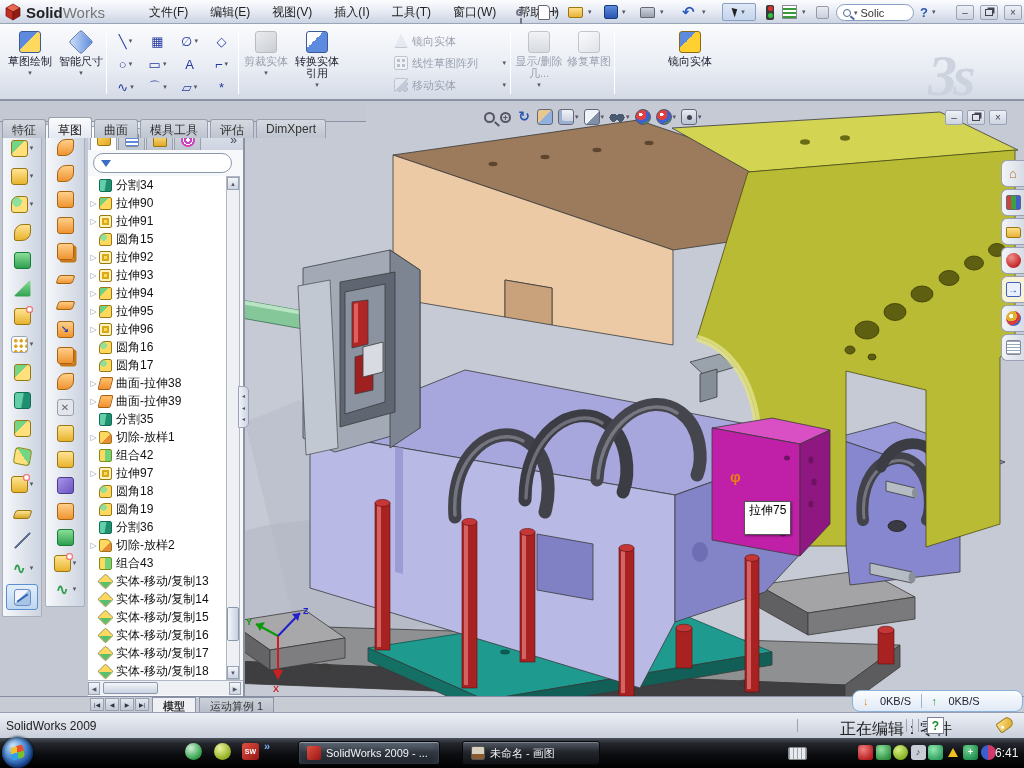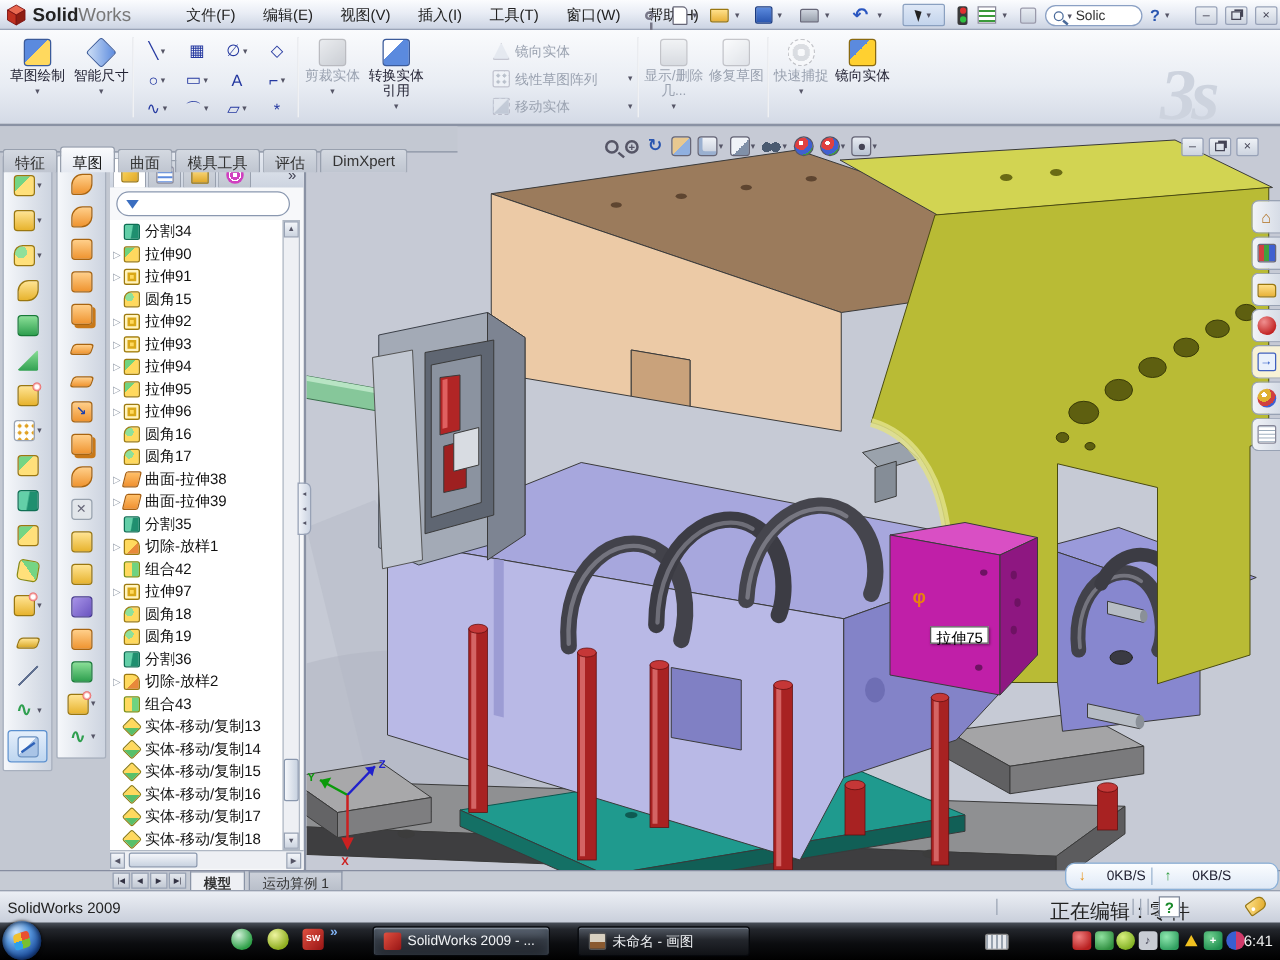--- a/index.html
+++ b/index.html
@@ -168,27 +168,27 @@
   .tpbtn.active{background:#f8f2d6;}
   .tp-ic{width:15px;height:15px;text-align:center;line-height:15px;font-size:13px;border-radius:2px;}
   .tpk-home{color:#b07020;font-weight:bold;border:none;}
   .tpk-lib{background:linear-gradient(90deg,#d04040 0 33%,#40a040 33% 66%,#4060d0 66%);border:1px solid #667;}
   .tpk-folder{background:linear-gradient(180deg,#ffe08a,#e8b23a);border:1px solid #9a7710;border-radius:1px 3px 2px 2px;height:11px;margin-top:2px;}
   .tpk-search{border-radius:50%;background:radial-gradient(circle at 35% 30%,#f09090,#c02020 75%);}
   .tpk-vp{background:#eaf1fc;border:1px solid #4060c0;color:#2050c0;font-size:10px;line-height:13px;font-weight:bold;}
   .tpk-app{border-radius:50%;background:radial-gradient(circle at 35% 32%,#fff 0 15%,#e0b030 15% 40%,#d04040 40% 65%,#4060d0 65%);}
   .tpk-doc{background:#fff;border:1px solid #889;background-image:linear-gradient(#9ab 1px,transparent 1px);background-size:9px 3px;background-position:2px 3px;}
   .tooltip{position:absolute;left:499px;top:399px;background:#fff;border:1px solid #555;box-shadow:1px 1px 2px rgba(0,0,0,.4);
-    font-size:12px;padding:0 4px;height:14px;line-height:16px;z-index:4;color:#000;}
+    font-size:12px;padding:0 4px;height:34px;line-height:16px;z-index:4;color:#000;}
   .netpill{position:absolute;left:852px;top:690px;width:171px;height:22px;z-index:9;border:1px solid #8ab0d8;border-radius:8px;
     background:linear-gradient(#fbfdff,#dfe9f6);display:flex;align-items:center;font-size:11px;color:#223;}
   .net-down{color:#e89010;font-weight:bold;margin:0 6px 0 10px;}
   .net-up{color:#2a9a3a;font-weight:bold;margin:0 6px;}
   .net-div{width:1px;height:14px;background:#9ab4d0;margin:0 4px;}
-  .netval{width:42px;text-align:right;}
+  .netval{width:42px;text-align:center;}
 
   
   .modeltabs{position:absolute;left:0;top:696px;width:1024px;height:16px;background:#c6cbd4;border-top:1px solid #868da0;z-index:2;}
   .navbtn{display:inline-block;width:14px;height:13px;margin:1px 0 0 1px;background:linear-gradient(#e4e8ee,#c2c9d4);border:1px solid #98a2b4;
     font-size:6px;text-align:center;line-height:12px;color:#334;vertical-align:top;}
   .mtab{display:inline-block;height:15px;margin:0 0 0 3px;padding:1px 10px 0;font-size:11px;color:#333;vertical-align:top;
     background:linear-gradient(#ccd1da,#b9bfca);border:1px solid #8a94a6;border-bottom:none;}
   .mtab.active{background:#eef0f4;font-weight:bold;}
 
   
@@ -406,25 +406,20 @@
     <div class="bigbtn gray" style="left:514px;width:50px">
       <span class="bb-ic bi-dispdel"></span>
       <span class="bb-label">显示/删除几...</span>
         <span class="caret">▾</span>
     </div>
     <div class="bigbtn gray" style="left:566px;width:46px">
       <span class="bb-ic bi-repair"></span>
       <span class="bb-label">修复草图</span>
     </div>
     <div class="vsep" style="left:614px"></div>
-    <div class="bigbtn gray" style="left:618px;width:46px">
-      <span class="bb-ic bi-snap"></span>
-      <span class="bb-label">快速捕捉</span>
-        <span class="caret">▾</span>
-    </div>
     <div class="bigbtn" style="left:666px;width:48px">
       <span class="bb-ic bi-rapid"></span>
       <span class="bb-label">镜向实体</span>
     </div>
     <div class="watermark">3s</div>
   </div>
 
   <div class="cmdtabs"><span class="ctab">特征</span><span class="ctab active">草图</span><span class="ctab">曲面</span><span class="ctab">模具工具</span><span class="ctab">评估</span><span class="ctab">DimXpert</span></div>
 
   <div class="lefttools">

